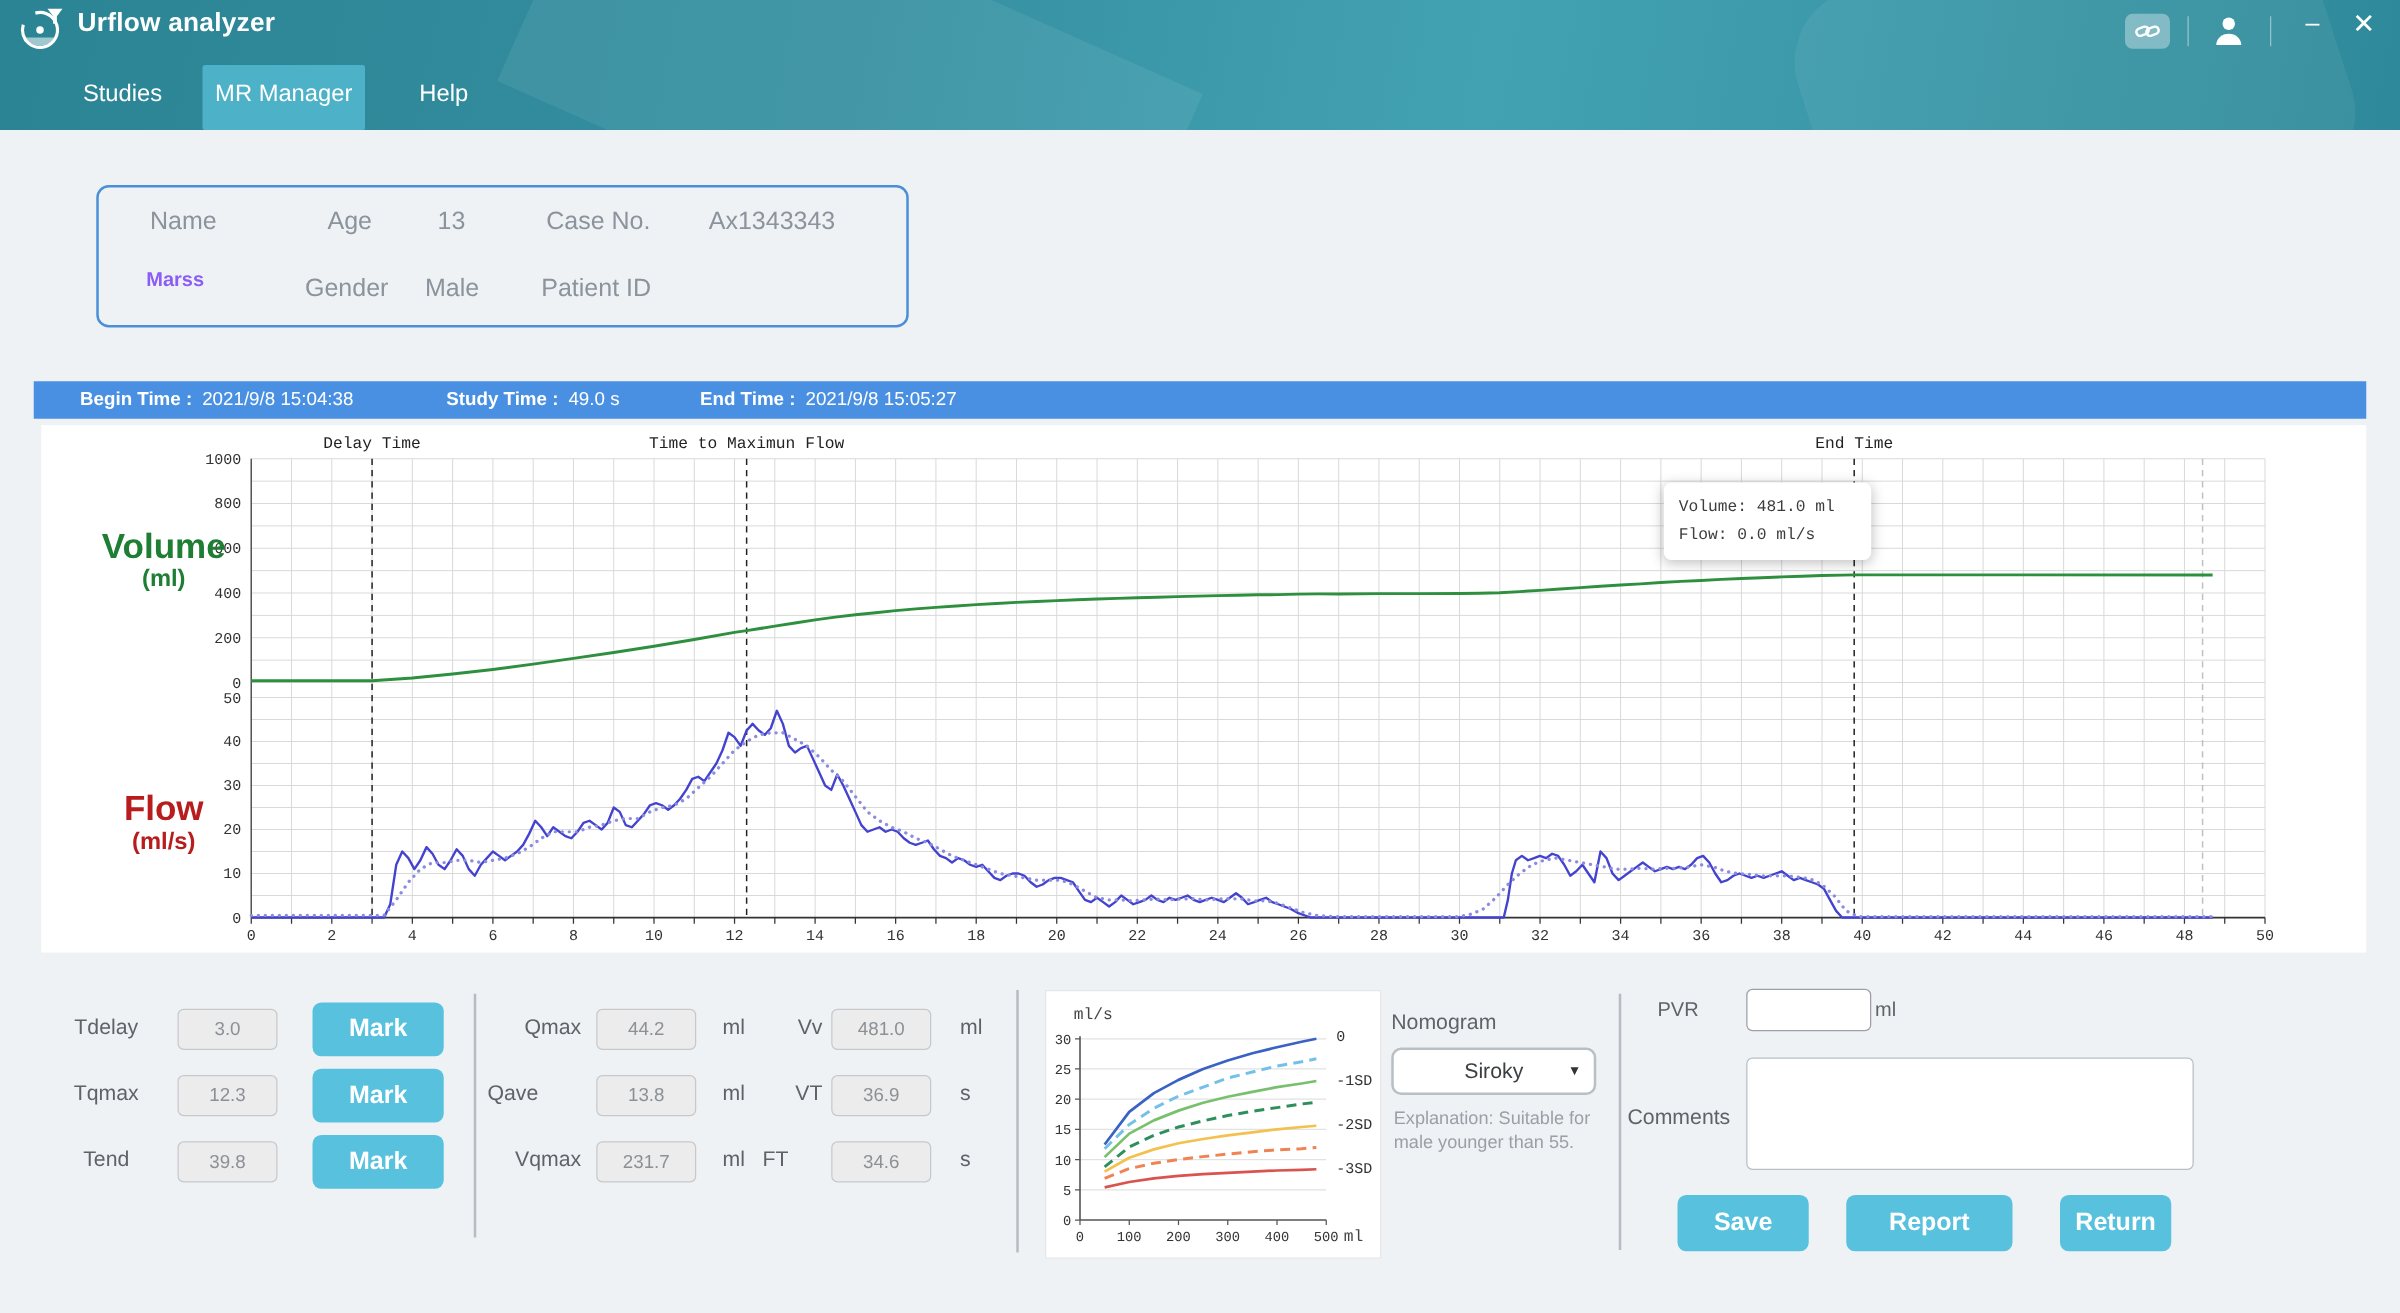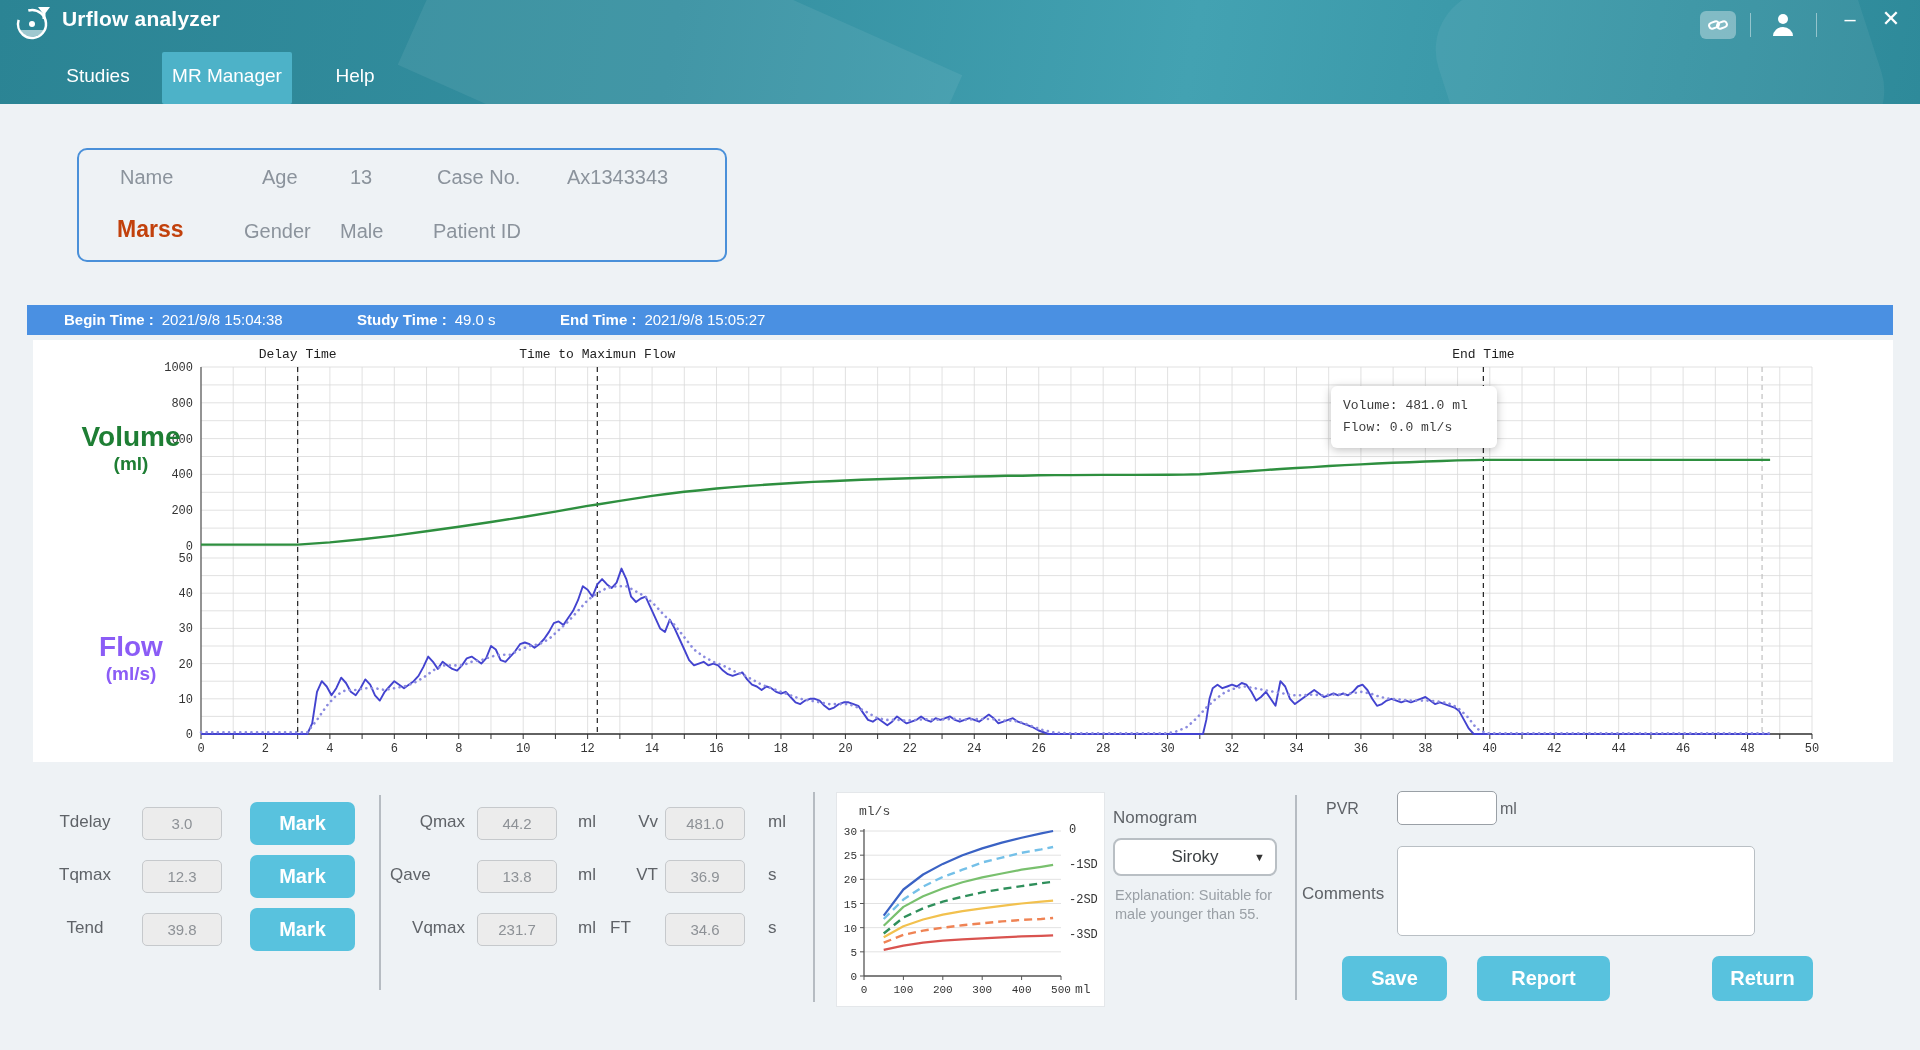--- a/index.html
+++ b/index.html
@@ -20,34 +20,34 @@
   .link-btn{position:absolute;left:1700px;top:11px;width:36px;height:28px;border-radius:6px;
     background:rgba(255,255,255,.35);display:flex;align-items:center;justify-content:center}
   .nav-item{position:absolute;top:52px;height:52px;line-height:48px;color:#fff;font-size:19px;
     text-align:center;cursor:default}
   .nav-item.active{background:#4db2c8;border-radius:2px}
 
   
   .patient-card{position:absolute;left:77px;top:148px;width:646px;height:110px;
     border:2px solid #4a90d9;border-radius:10px}
   .p-lab{position:absolute;font-size:20px;color:#8b939c;white-space:nowrap}
-  .p-name{position:absolute;font-size:23px;font-weight:bold;color:#c2410c}
+  .p-name{position:absolute;font-size:16px;font-weight:bold;color:#8b5cf6}
 
   
   .time-bar{position:absolute;left:27px;top:305px;width:1866px;height:30px;background:#4a90e2;color:#fff;font-size:15px}
   .tb-group{position:absolute;top:0;height:30px;line-height:30px;font-weight:500;white-space:nowrap}
   .tb-group b{font-weight:600;margin-right:8px}
 
   
   .chart-panel{position:absolute;left:33px;top:340px;width:1860px;height:422px;background:#fff}
   .axis-title{position:absolute;text-align:center;font-weight:bold;line-height:1.15}
   .axis-title .t1{font-size:28px}
   .axis-title .t2{font-size:19px}
   .vol-title{left:18px;top:81px;width:160px;color:#1e7e34}
-  .flow-title{left:18px;top:291px;width:160px;color:#8b5cf6}
+  .flow-title{left:18px;top:291px;width:160px;color:#b91c1c}
   .tooltip{position:absolute;left:1298px;top:46px;width:142px;background:#fff;border-radius:6px;
     box-shadow:0 2px 10px rgba(0,0,0,.25);padding:9px 12px;font-family:"Liberation Mono",monospace;
     font-size:13px;color:#3c3c3c;line-height:22px;white-space:nowrap}
 
   
   .f-label{position:absolute;font-size:17px;color:#5f6368;white-space:nowrap}
   .f-input{position:absolute;width:80px;height:33px;background:#ececec;border:1px solid #c6c9cc;border-radius:5px;
     text-align:center;font-size:15px;color:#8d9196;font-family:"Liberation Sans",sans-serif;box-sizing:border-box}
   .unit{position:absolute;font-size:17px;color:#5f6368}
   .btn{position:absolute;background:#58c2de;border:none;border-radius:7px;color:#fff;
@@ -414,13 +414,13 @@
 
 <span class="f-label" style="left:1326px;top:800px;font-size:16px">PVR</span>
 <input class="pvr-input" value="" style="">
 <span class="f-label" style="left:1500px;top:800px;font-size:16px">ml</span>
 
 <span class="f-label" style="left:1302px;top:884px">Comments</span>
 <textarea class="comments-area" style=""></textarea>
 
 <button class="btn" style="left:1342px;top:956px;width:105px;height:45px">Save</button>
 <button class="btn" style="left:1477px;top:956px;width:133px;height:45px">Report</button>
-<button class="btn" style="left:1712px;top:956px;width:101px;height:45px">Return</button>
+<button class="btn" style="left:1648px;top:956px;width:89px;height:45px">Return</button>
 
 </body></html>

